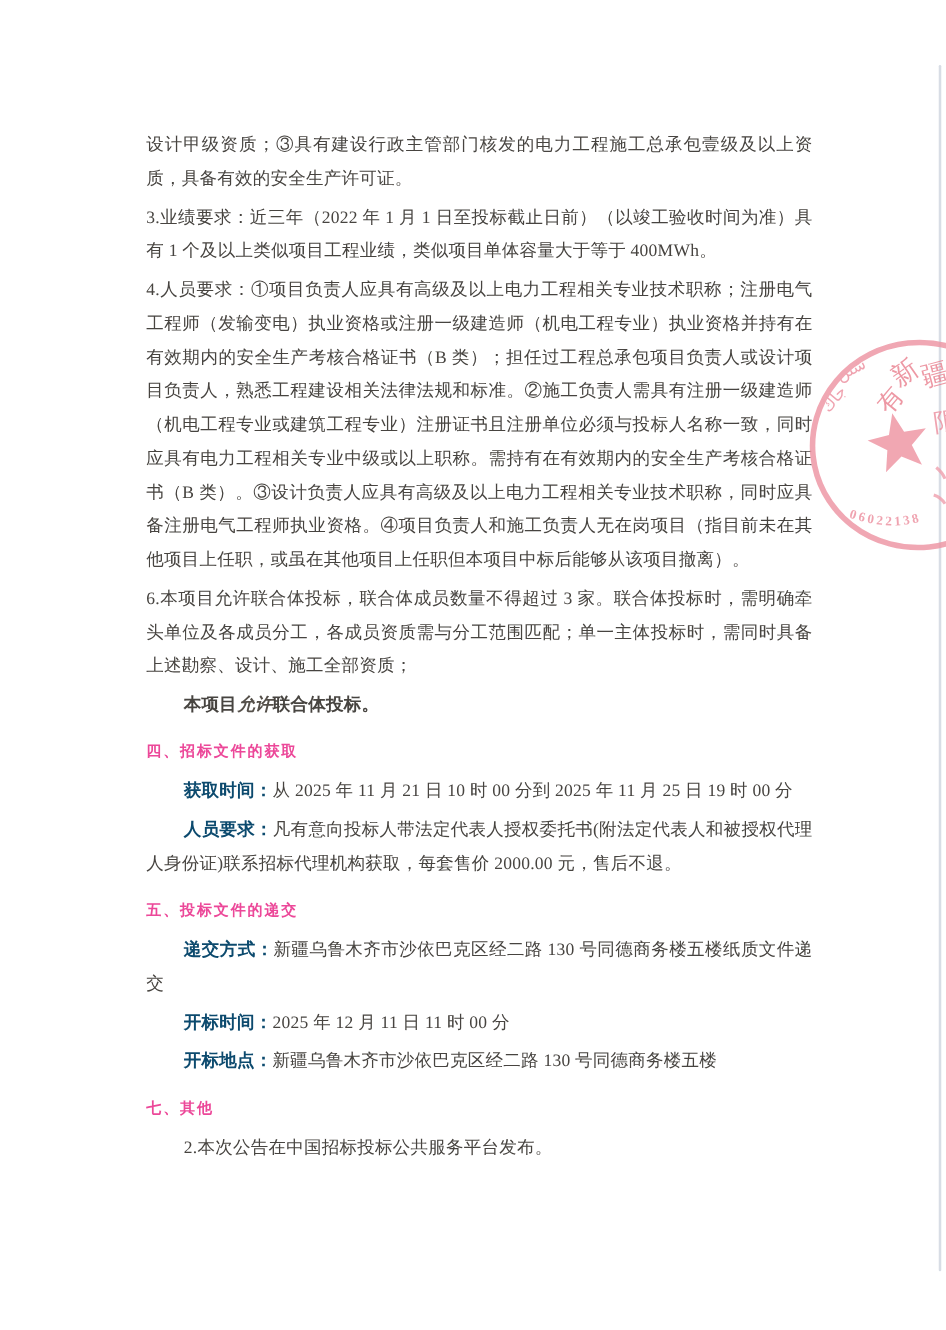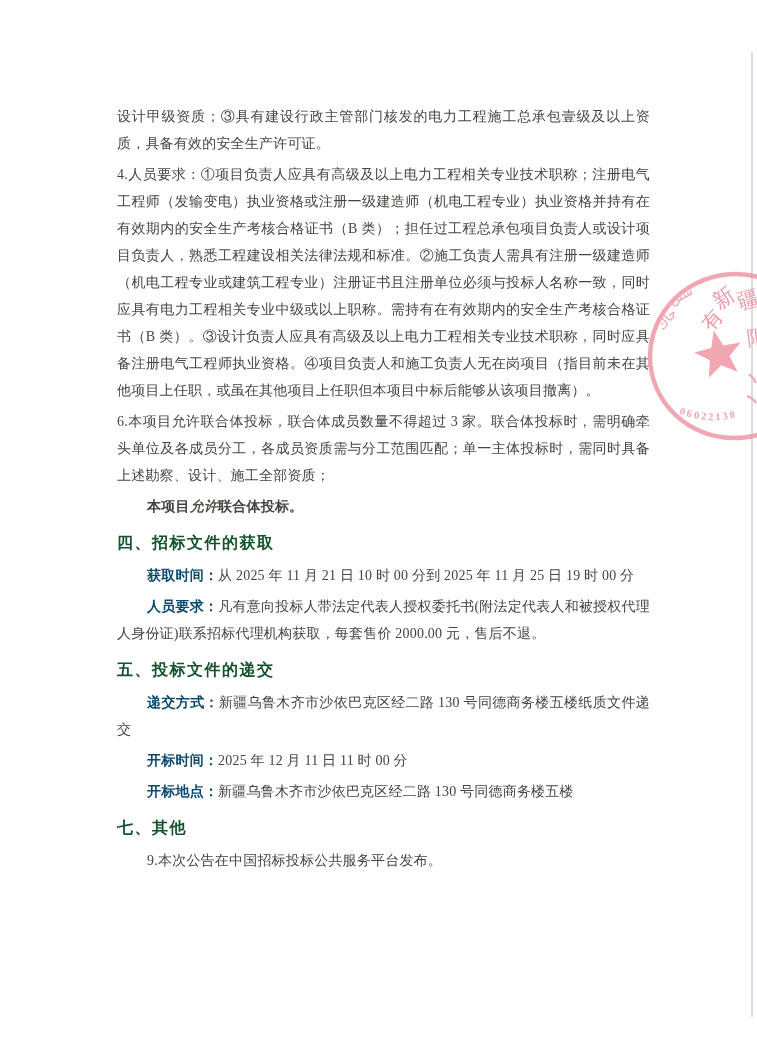--- a/index.html
+++ b/index.html
@@ -20,22 +20,22 @@
     letter-spacing:0.2px;
     text-align:justify;
   }
   .page p{margin:0 0 4px 0;}
   p.body{text-indent:0;}
   p.item{text-indent:2.15em;}
   p.note{text-indent:2.15em;margin:2px 0 7px 0;font-weight:bold;}
   p.note .em{font-style:italic;color:#55504a;}
   .lbl{font-weight:bold;color:#0c4a6e;}
   h2.sec{
-    font-size:16px;line-height:26px;
-    color:#14532d;
+    font-size:12px;line-height:26px;
+    color:#ec4899;
     margin:10px 0 6px 0;
     letter-spacing:1.5px;
     font-weight:bold;
     text-align:left;
   }
   .scan-line{
     position:absolute;left:751px;top:52px;width:2px;height:965px;
     background:rgba(178,188,203,0.5);
     border-radius:1px;
   }
@@ -46,20 +46,21 @@
   }
   .stamp text{font-family:"Liberation Serif","DejaVu Serif",serif;}
 </style>
 </head>
 <body>
 
 <div class="page">
 
   <p class="body">设计甲级资质；③具有建设行政主管部门核发的电力工程施工总承包壹级及以上资质，具备有效的安全生产许可证。</p>
 
+  <p class="body">3.业绩要求：近三年（2022 年 1 月 1 日至投标截止日前）（以竣工验收时间为准）具有 1 个及以上类似项目工程业绩，类似项目单体容量大于等于 400MWh。</p>
 
   <p class="body">4.人员要求：①项目负责人应具有高级及以上电力工程相关专业技术职称；注册电气工程师（发输变电）执业资格或注册一级建造师（机电工程专业）执业资格并持有在有效期内的安全生产考核合格证书（B 类）；担任过工程总承包项目负责人或设计项目负责人，熟悉工程建设相关法律法规和标准。②施工负责人需具有注册一级建造师（机电工程专业或建筑工程专业）注册证书且注册单位必须与投标人名称一致，同时应具有电力工程相关专业中级或以上职称。需持有在有效期内的安全生产考核合格证书（B 类）。③设计负责人应具有高级及以上电力工程相关专业技术职称，同时应具备注册电气工程师执业资格。④项目负责人和施工负责人无在岗项目（指目前未在其他项目上任职，或虽在其他项目上任职但本项目中标后能够从该项目撤离）。</p>
 
 
   <p class="body">6.本项目允许联合体投标，联合体成员数量不得超过 3 家。联合体投标时，需明确牵头单位及各成员分工，各成员资质需与分工范围匹配；单一主体投标时，需同时具备上述勘察、设计、施工全部资质；</p>
 
   <p class="note">
     <span>本项目</span><span class="em">允许</span><span>联合体投标。</span>
   </p>
 
@@ -78,21 +79,21 @@
 
   <p class="item">
     <span class="lbl">开标时间：</span><span>2025 年 12 月 11 日 11 时 00 分</span>
   </p>
   <p class="item">
     <span class="lbl">开标地点：</span><span>新疆乌鲁木齐市沙依巴克区经二路 130 号同德商务楼五楼</span>
   </p>
 
   <h2 class="sec">七、其他</h2>
   <p class="item">
-    <span class="lbl"></span><span>9.本次公告在中国招标投标公共服务平台发布。</span>
+    <span class="lbl"></span><span>2.本次公告在中国招标投标公共服务平台发布。</span>
   </p>
 
 </div>
 
 <div class="scan-line"></div>
 
 <svg class="stamp" viewBox="0 0 112 185" xmlns="http://www.w3.org/2000/svg">
   <g opacity="0.88">
     <ellipse cx="90" cy="94" rx="85" ry="82" fill="none" stroke="#ed93a2" stroke-width="4.5" transform="rotate(-6 90 94)"></ellipse>
     <path fill="#ee92a1" transform="translate(74,93) rotate(-12)" d="M0,-25 L6.2,-8.5 L23.8,-7.7 L10,3.2 L14.7,20.2 L0,10.5 L-14.7,20.2 L-10,3.2 L-23.8,-7.7 L-6.2,-8.5 Z"></path>

